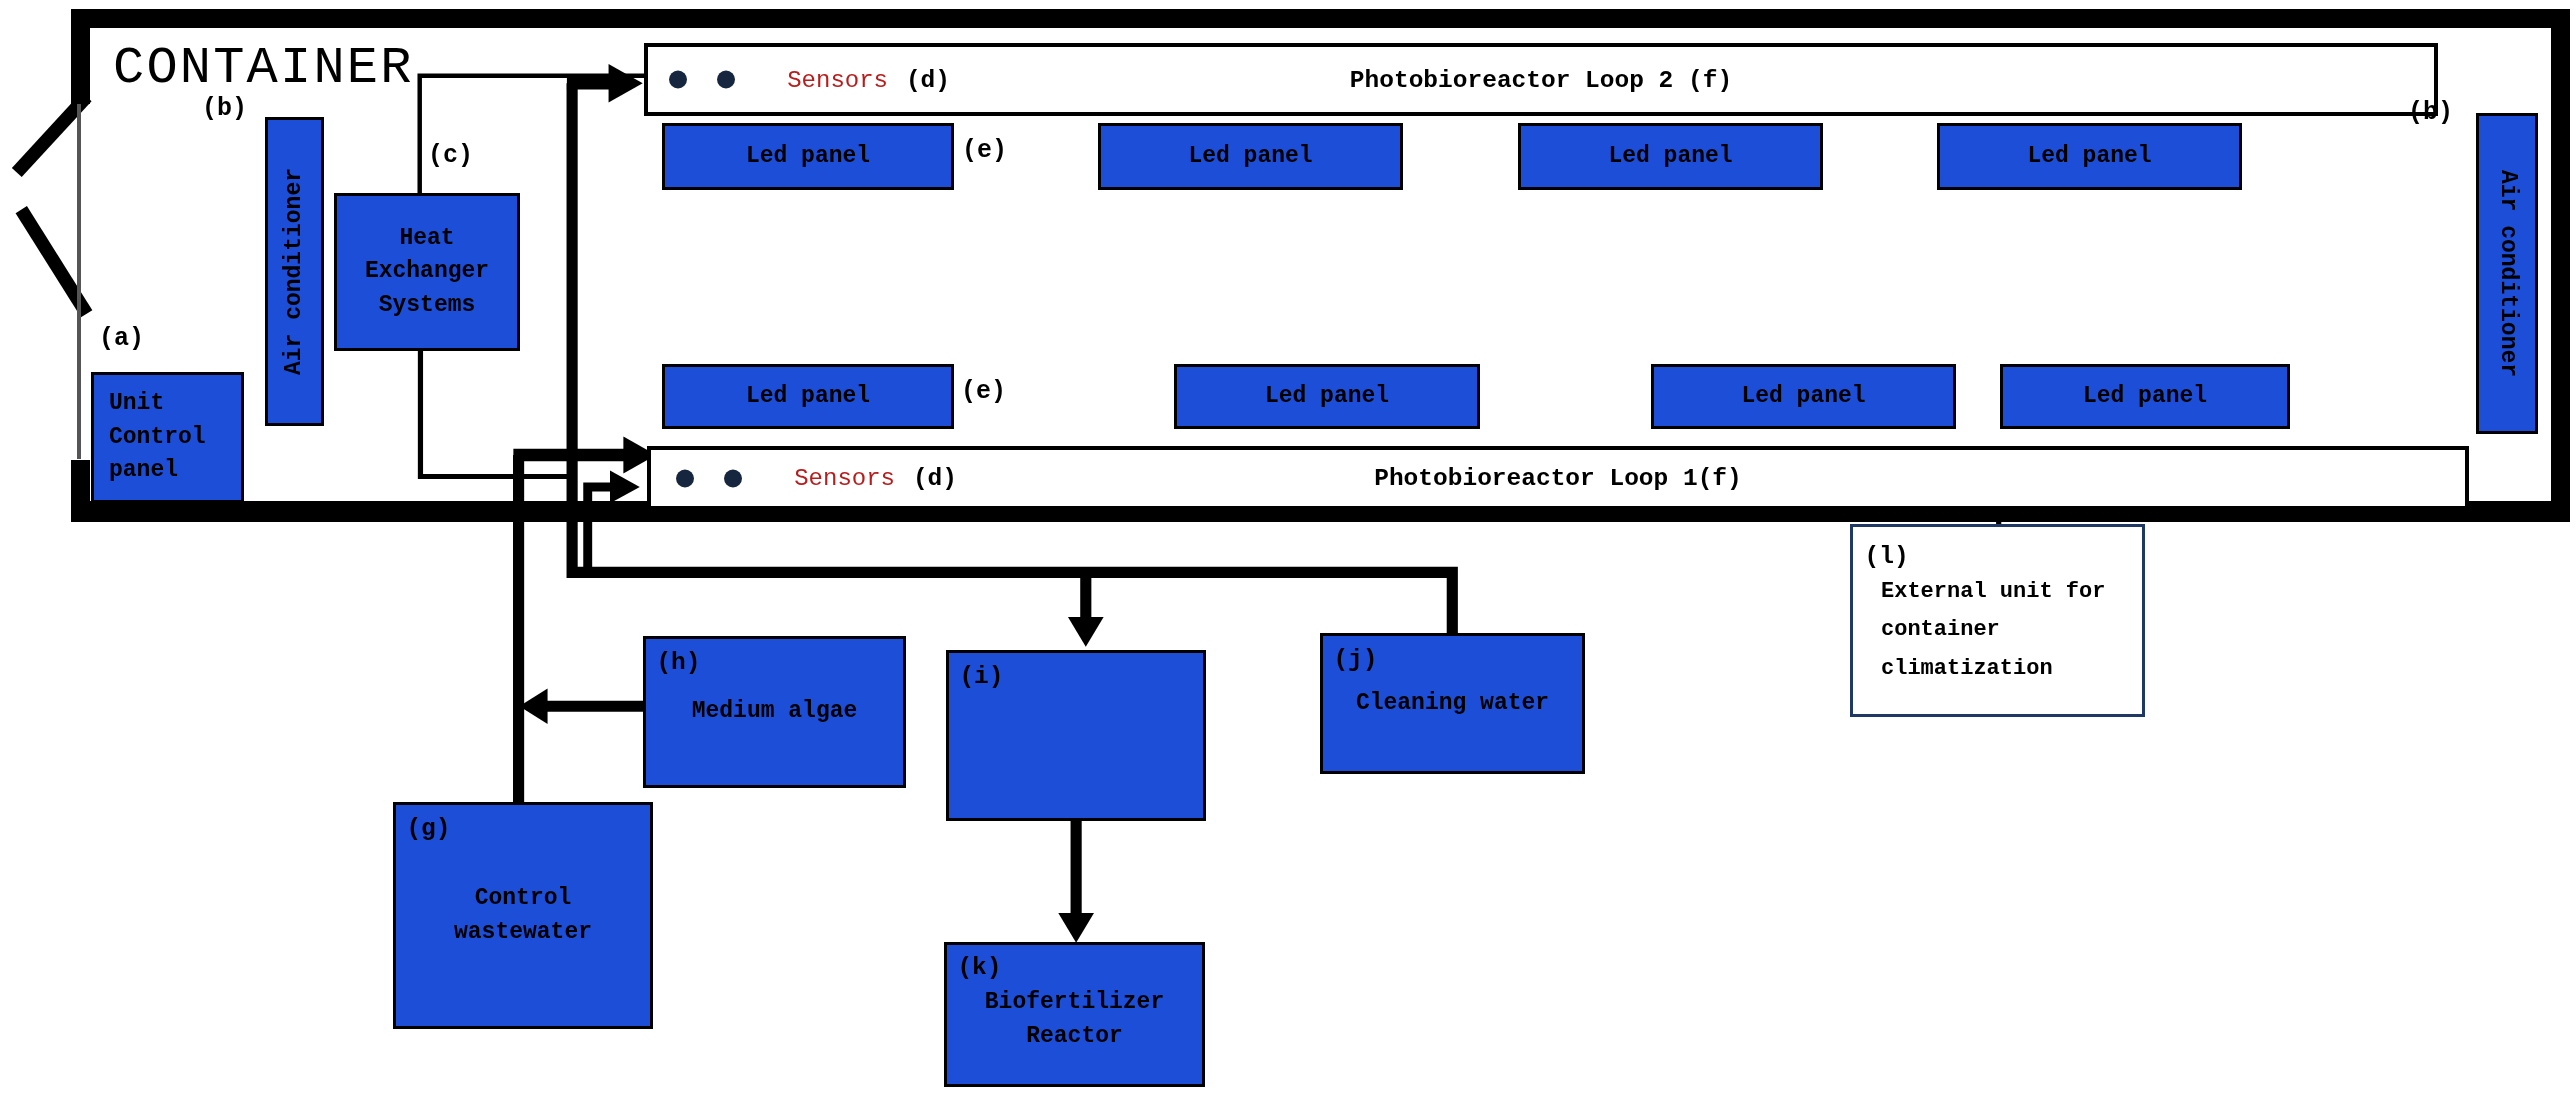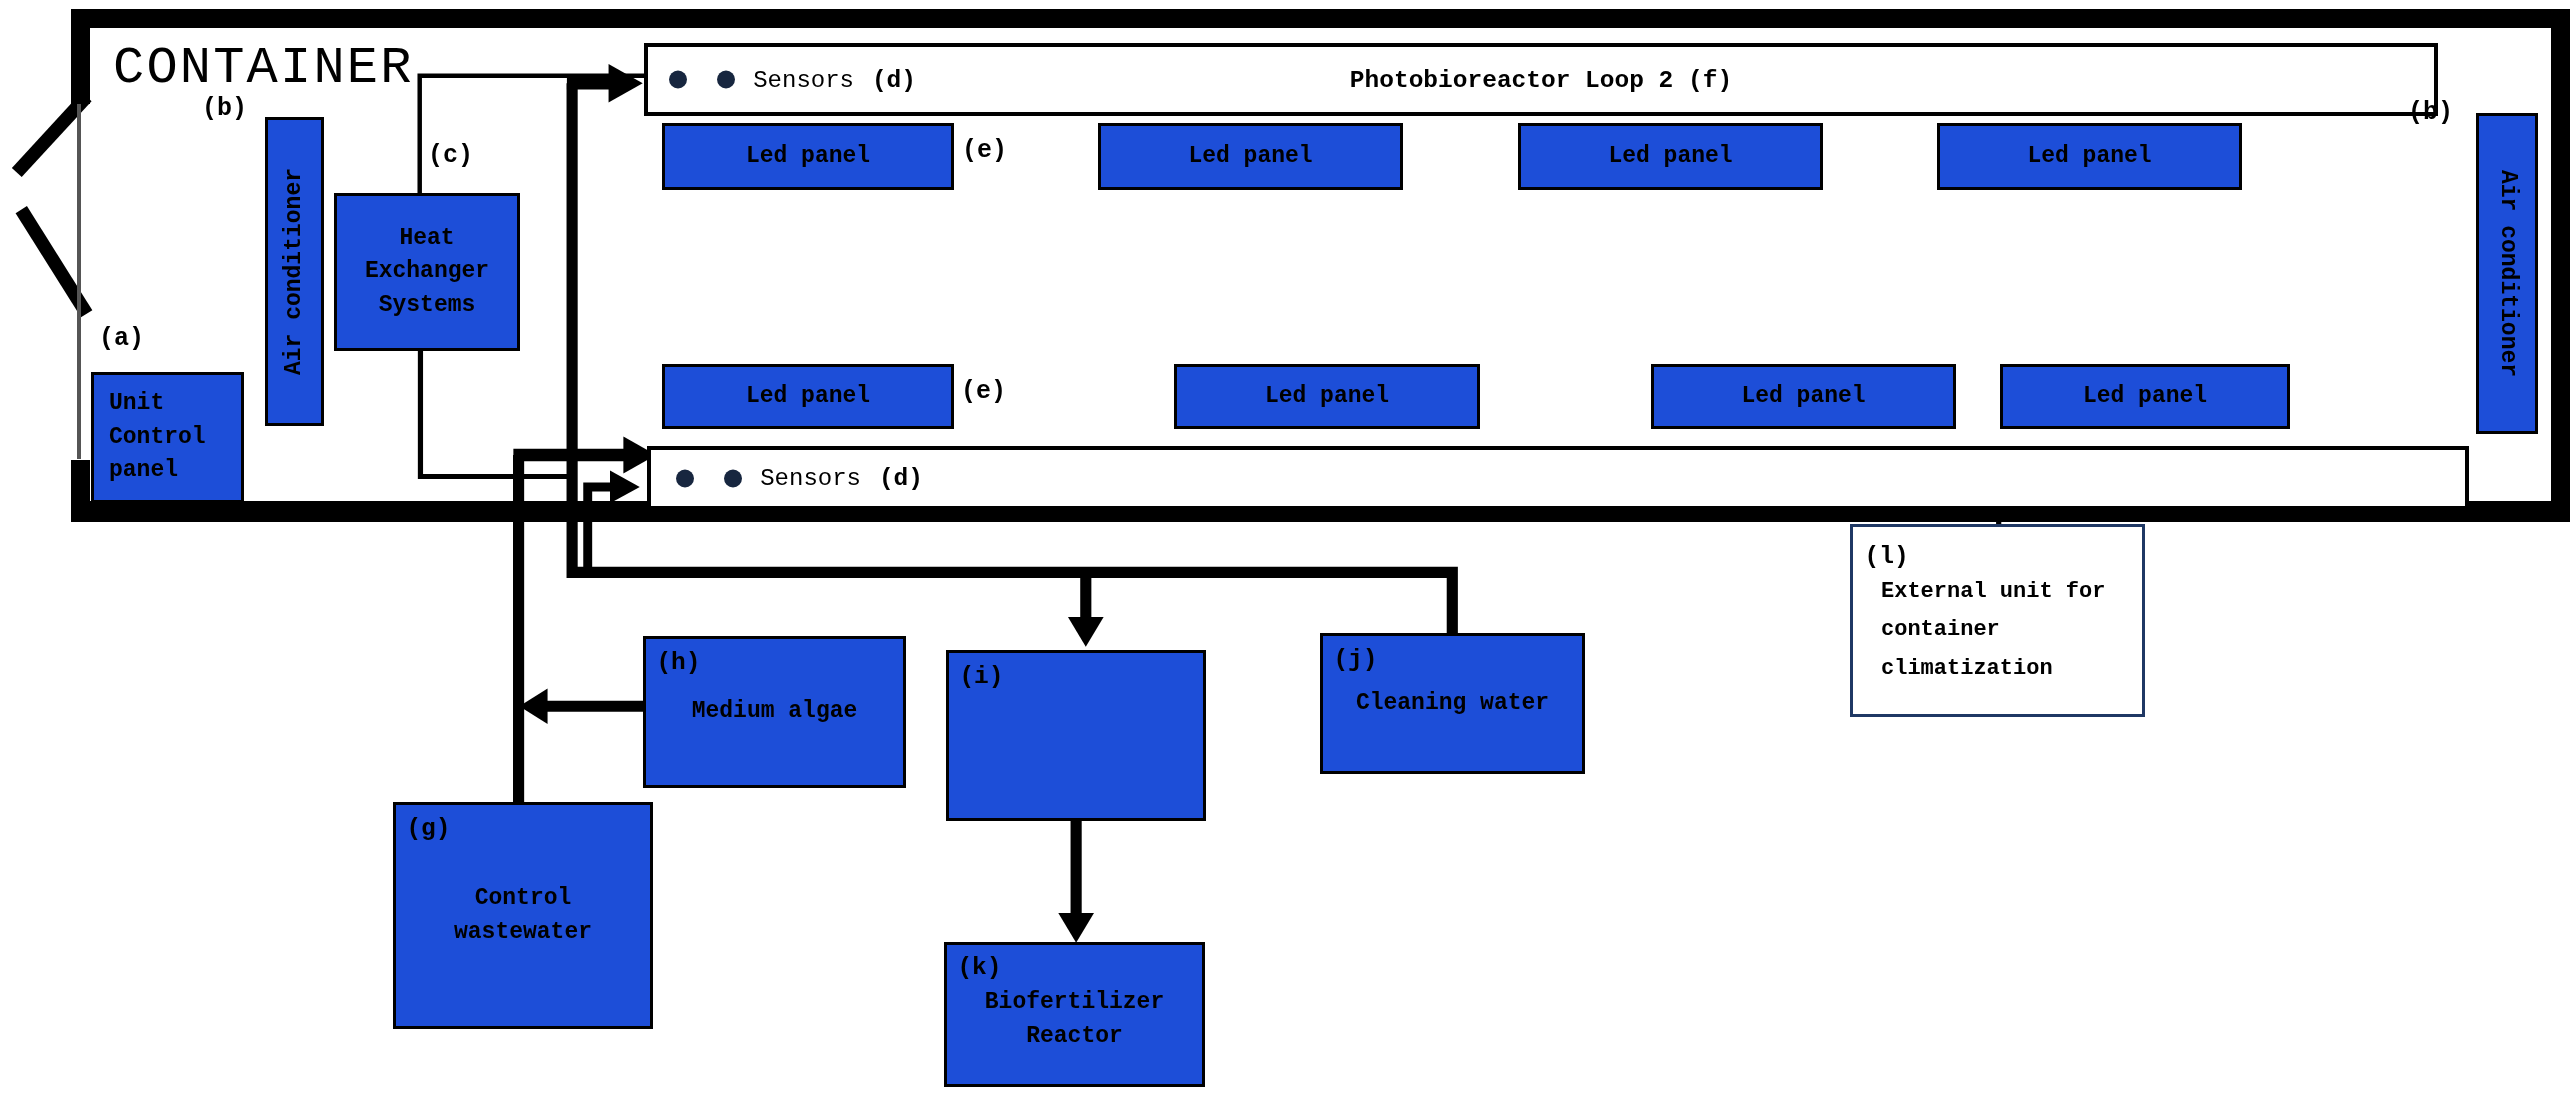--- a/index.html
+++ b/index.html
@@ -33,21 +33,21 @@
   }
   .loop .loop-title{
     position:absolute;left:0;right:0;top:50%;transform:translateY(-50%);
     text-align:center;font-weight:bold;font-size:24.5px;white-space:nowrap;
   }
   .sensor-row{
     position:absolute;display:flex;align-items:center;gap:13.4px;white-space:nowrap;
   }
   .sensor-dot{width:18px;height:18px;border-radius:50%;background:var(--sensor-dot,#17263f);}
   .sensor-dot.second{margin-left:16.4px;}
-  .sensor-label{font-size:24px;font-weight:400;color:#000000;margin-left:5px;}
+  .sensor-label{font-size:24px;font-weight:400;color:#b91c1c;margin-left:39px;}
   .sensor-tag{font-size:24.5px;font-weight:bold;margin-left:4.5px;}
   .ext-box{
     position:absolute;box-sizing:border-box;background:#fff;
     border:3px solid var(--external-border,#1f3864);
     font-weight:bold;font-size:22px;line-height:1.75;text-align:left;
     padding:34px 0 0 28px;
   }
   .inner-tag{font-weight:bold;font-size:24.5px;}
 </style>
 </head>
@@ -155,20 +155,23 @@
       <span>Led panel</span>
     </div>
   <div class="box" style="left:1651px;top:364px;width:305px;height:65px;">
       <span>Led panel</span>
     </div>
   <div class="box" style="left:2000px;top:364px;width:290px;height:65px;">
       <span>Led panel</span>
     </div>
 
   <div class="loop" style="left:647px;top:446px;width:1822px;height:64px;">
+    <div class="loop-title">
+      <span>Photobioreactor Loop 1</span><span class="inner-tag">(f)</span>
+    </div>
     <div class="sensor-row" style="left:25px;top:50%;transform:translateY(-50%);">
       <span class="sensor-dot"></span>
       <span class="sensor-dot second"></span>
       <span class="sensor-label">Sensors</span>
       <span class="sensor-tag">(d)</span>
     </div>
   </div>
 
   <div class="tag" style="left:2408px;top:98px;">(b)</div>
   <div class="box vbox" style="left:2476px;top:113px;width:62px;height:321px;">

